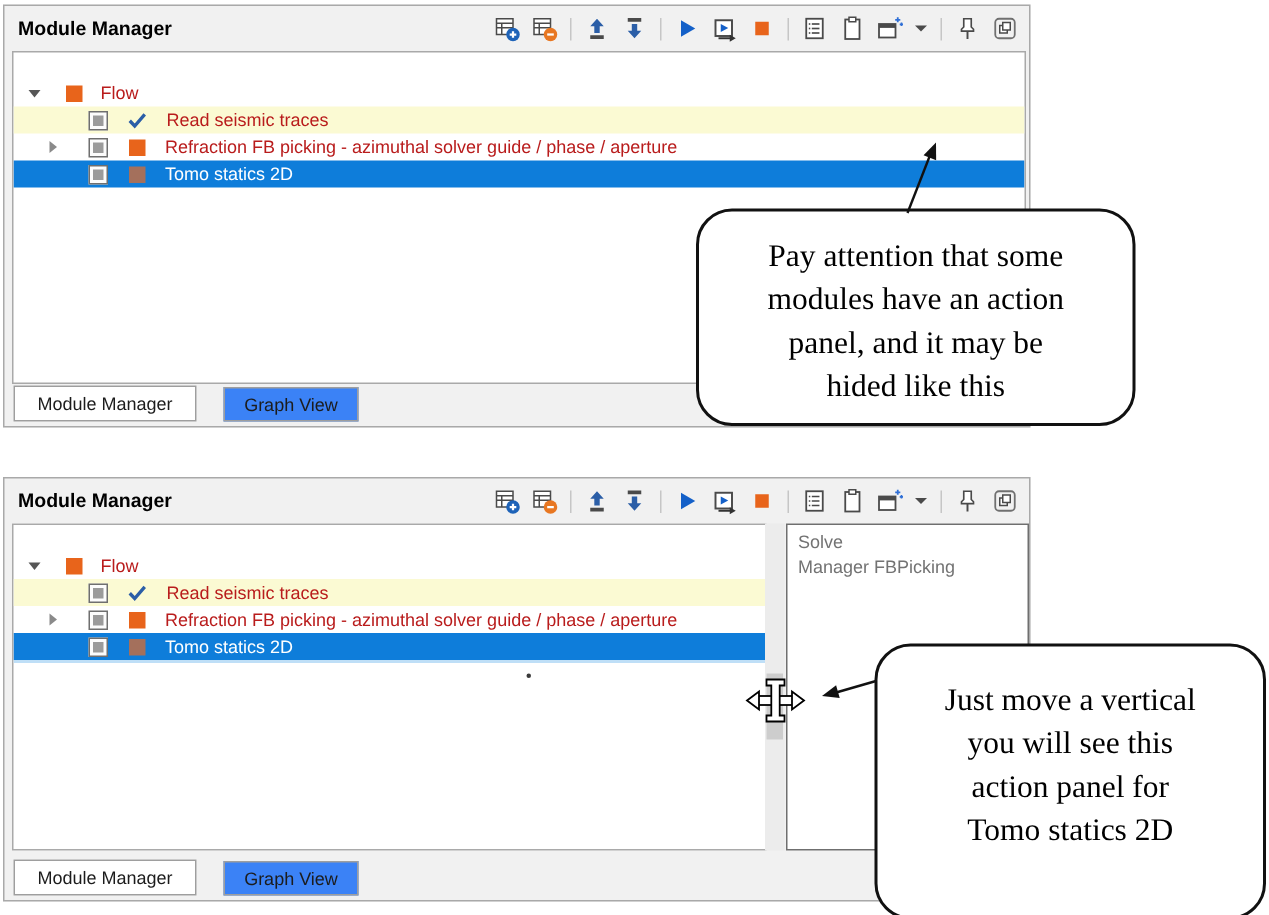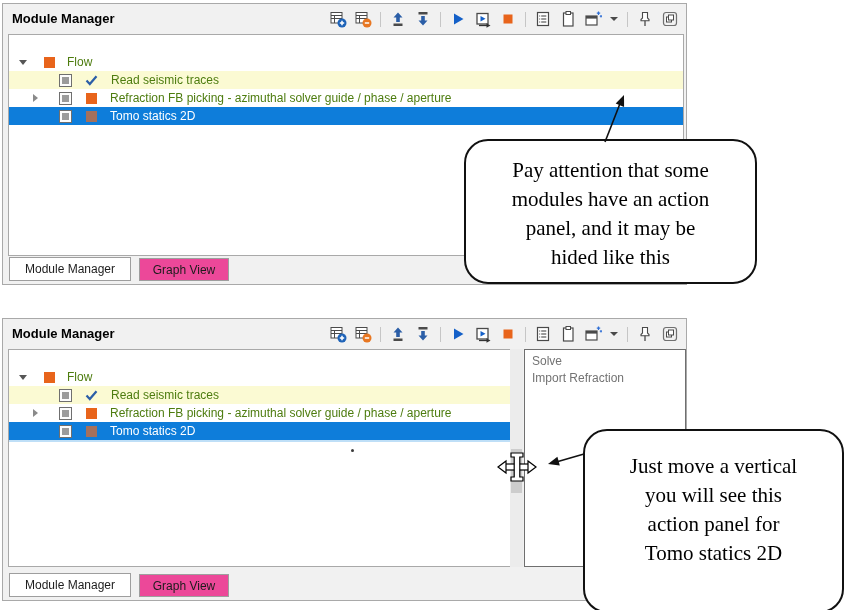--- a/index.html
+++ b/index.html
@@ -22,21 +22,21 @@
   .tbtn { width:20px; height:20px; display:flex; align-items:center; justify-content:center; }
   .tsep { width:1px; height:15px; background:#C6C6C6; margin:0 2px; }
   .dd-arrow { width:0; height:0; border-left:4px solid transparent; border-right:4px solid transparent; border-top:4px solid #4A4A4A; }
 
   
   .tree { position:absolute; left:5px; top:30px; background:#fff;
           border:1px solid #A9A9A9; padding-top:18px; overflow:hidden; }
   #top-panel .tree { width:676px; height:222px; }
   #bottom-panel .tree { width:503px; height:218px; }
 
-  .trow { display:flex; align-items:center; height:18px; font-size:12px; color:#4d7c0f; white-space:nowrap; }
+  .trow { display:flex; align-items:center; height:18px; font-size:12px; color:#b91c1c; white-space:nowrap; }
   .trow.hl  { background:#FBFAD3;text-align:center; }
   .trow.sel { background:#0E7DDA; color:#fff; }
   .underline-sel { height:2px; background:#BFDFF7; }
 
   .slot0 { margin-left:10px; width:10px; display:flex; }
   .slot1 { margin-left:24px; width:10px; display:flex; }
   .arr-down  { width:0; height:0; border-left:4.5px solid transparent; border-right:4.5px solid transparent; border-top:5.5px solid #565656; }
   .arr-right { width:0; height:0; border-top:4.5px solid transparent; border-bottom:4.5px solid transparent; border-left:5.5px solid #8A8A8A; }
 
   .rootsq { width:11px; height:11px; background:#E8641B; margin-left:15px; }
@@ -54,21 +54,21 @@
   .splitter .handle { position:absolute; left:1px; top:100px; width:11px; height:44px; background:#CDCDCD; }
   .action { position:absolute; left:521px; top:30px; width:162px; height:218px;
             background:#fff; border:1px solid #6F6F6F; padding:3px 7px;
             font-size:12px; line-height:17px; color:#737373; }
 
   
   .tabs { position:absolute; left:6px; bottom:3px; display:flex; align-items:flex-end; }
   .tab { height:24px; line-height:23px; font-size:12px; text-align:center;
          border:1px solid #9E9E9E; color:#1C1C1C; }
   .tab.active   { background:#fff; width:122px; z-index:2; }
-  .tab.inactive { background:#ec4899; width:90px; height:23px; margin-left:8px; }
+  .tab.inactive { background:#3b82f6; width:90px; height:23px; margin-left:18px; }
 
   
   .bubble { position:absolute; background:#fff; border:2px solid #111; border-radius:24px;
             z-index:10; text-align:center; font-family:"Liberation Serif", serif;
             font-size:21px; line-height:29px; color:#000; }
   #bubble-top    { left:464px; top:139px; width:293px; height:145px; padding-top:15px;border-radius:24px; }
   #bubble-bottom { left:583px; top:429px; width:261px; height:184px; padding-top:21px; }
 
   .overlay { position:absolute; z-index:11; pointer-events:none; }
   .dot { position:absolute; left:351px; top:449px; width:3px; height:3px; background:#3A3A3A; border-radius:50%; }
@@ -368,21 +368,21 @@
     </div>
     <div class="underline-sel"></div>
   </div>
 
   <div class="splitter">
     <span class="handle"></span>
   </div>
 
   <div class="action">
     <div>Solve</div>
-    <div>Import Refraction</div>
+    <div>Manager FBPicking</div>
   </div>
 
   <div class="tabs">
     <div class="tab active">Module Manager</div>
     <div class="tab inactive">Graph View</div>
   </div>
 </div>
 
 <div class="dot"></div>
 

